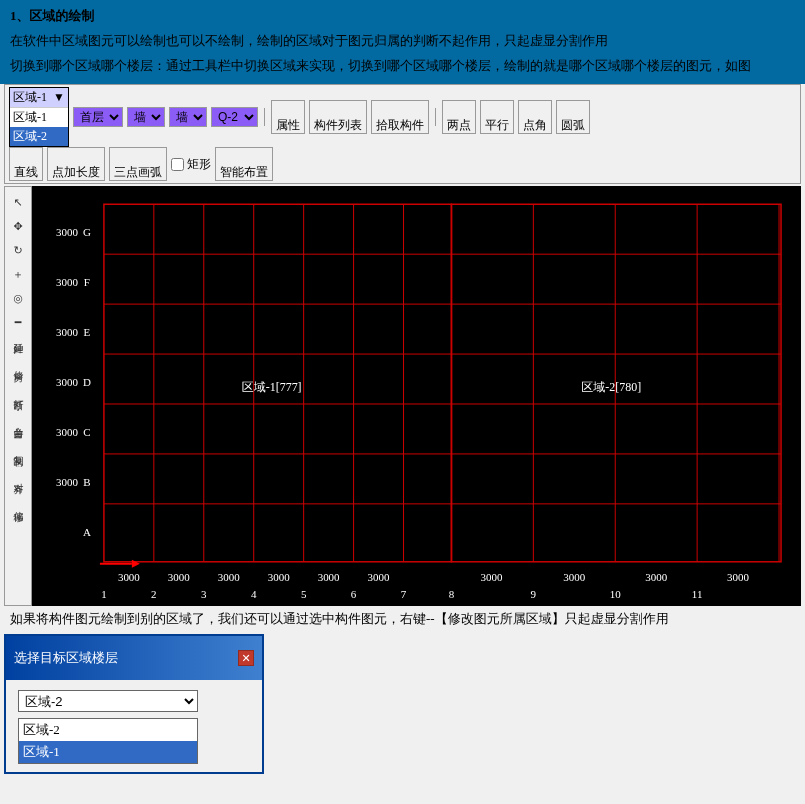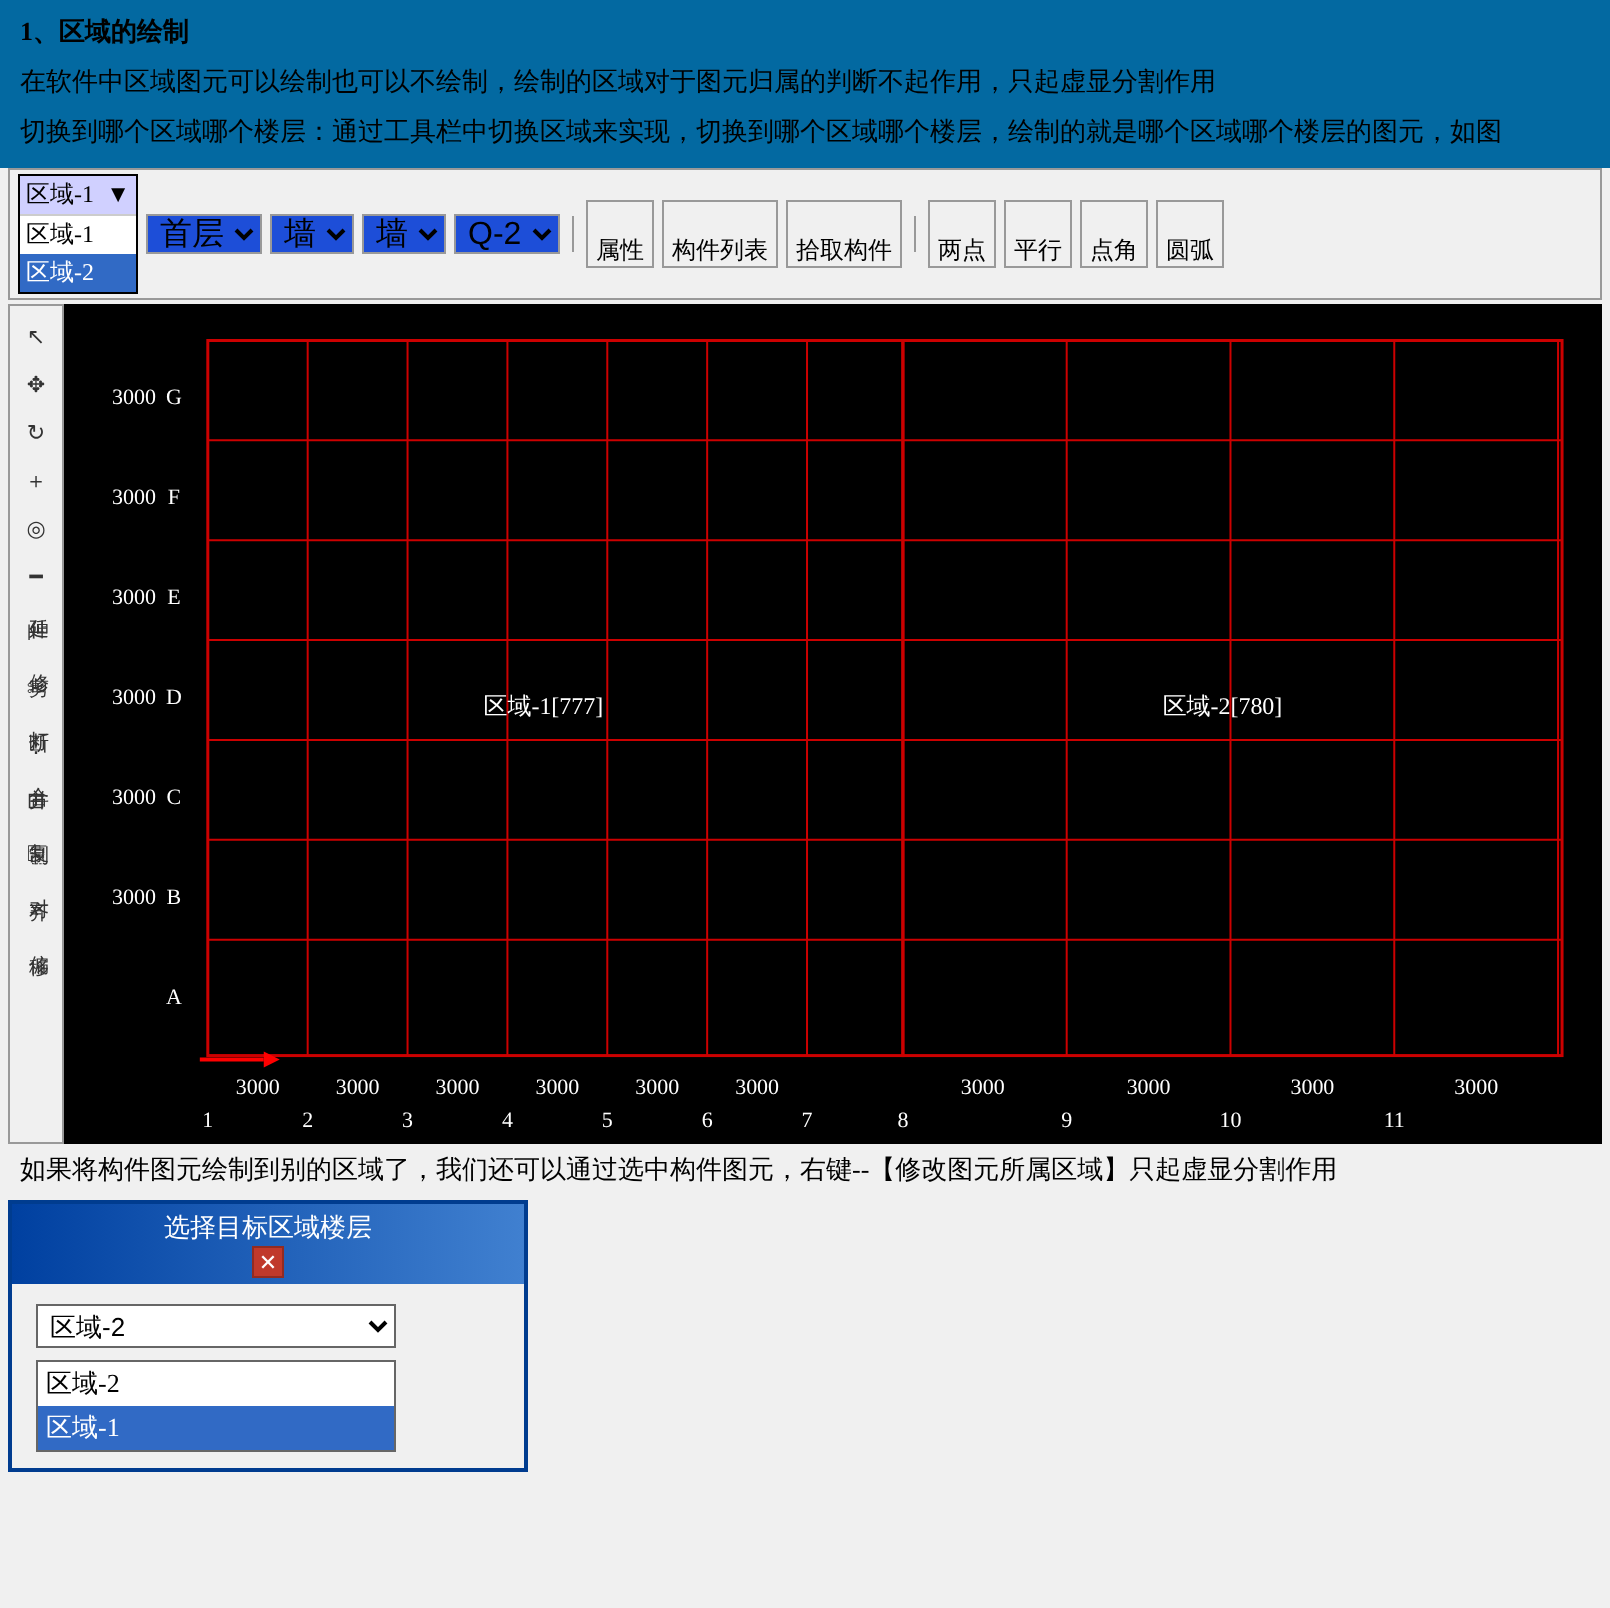--- a/index.html
+++ b/index.html
@@ -44,24 +44,24 @@
     .toolbar-row2 {
       display: flex;
       align-items: center;
       gap: 4px;
       flex-wrap: wrap;
       min-height: 24px;
     }
 
     
     select {
-      font-size: 16px;
+      font-size: 12px;
       height: 20px;
       border: 1px solid #999;
-      background: #1d4ed8;
+      background: #8b5cf6;
       padding: 0 2px;
     }
     .region-selector {
       border: 1px solid #000;
       background: white;
       width: 60px;
       font-size: 12px;
       position: relative;
     }
     .region-selector .region-header {
@@ -172,25 +172,24 @@
     }
     .dialog-box {
       width: 260px;
       border: 2px solid #003c8f;
       background: #f0f0f0;
     }
     .dialog-title-bar {
       background: linear-gradient(to right, #0040a0, #4080d0);
       color: white;
       font-size: 13px;
-      padding: 3px 8px;
+      padding: 13px 8px;
       display: flex;
       align-items: center;
       justify-content: space-between;
-      flex-direction: column;
     }
     .dialog-close-btn {
       background: #c0392b;
       border: 1px solid #922b21;
       color: white;
       width: 16px;
       height: 16px;
       font-size: 11px;
       cursor: pointer;
       display: flex;
@@ -295,20 +294,30 @@
     <button class="toolbar-btn">属性</button>
     <button class="toolbar-btn">构件列表</button>
     <button class="toolbar-btn">拾取构件</button>
 
     <div class="toolbar-sep"></div>
 
     <button class="toolbar-btn">两点</button>
     <button class="toolbar-btn">平行</button>
     <button class="toolbar-btn">点角</button>
     <button class="toolbar-btn">圆弧</button>
+  </div>
+  <div class="toolbar-row2">
+    <button class="toolbar-btn">直线</button>
+    <button class="toolbar-btn">点加长度</button>
+    <button class="toolbar-btn">三点画弧</button>
+    <label class="cb-label">
+      <input type="checkbox" style="">
+      <span>矩形</span>
+    </label>
+    <button class="toolbar-btn">智能布置</button>
   </div>
 </div>
 
 <div class="main-area">
 
   <div class="left-sidebar">
     <div class="sidebar-icon">↖</div>
     <div class="sidebar-icon">✥</div>
     <div class="sidebar-icon">↻</div>
     <div class="sidebar-icon">＋</div>

